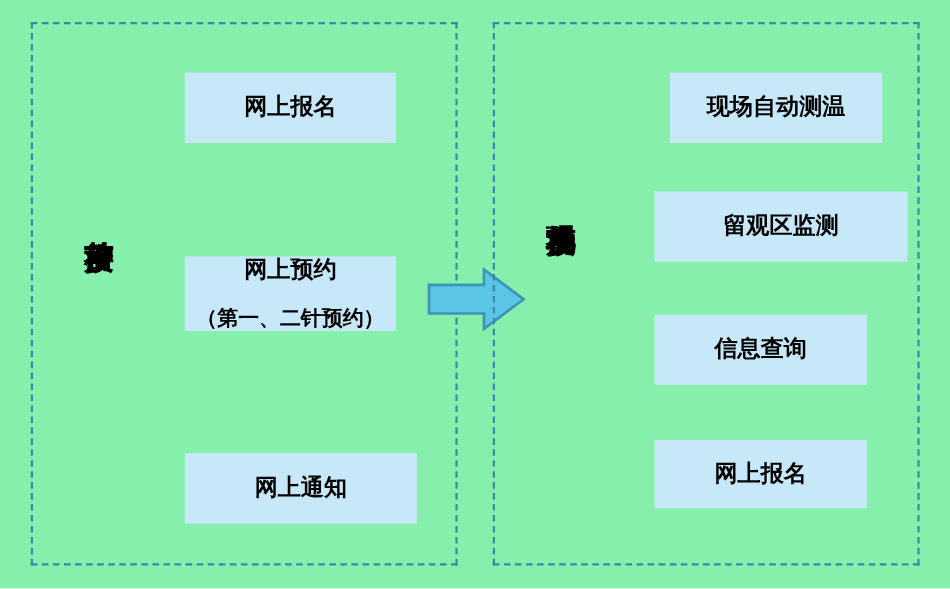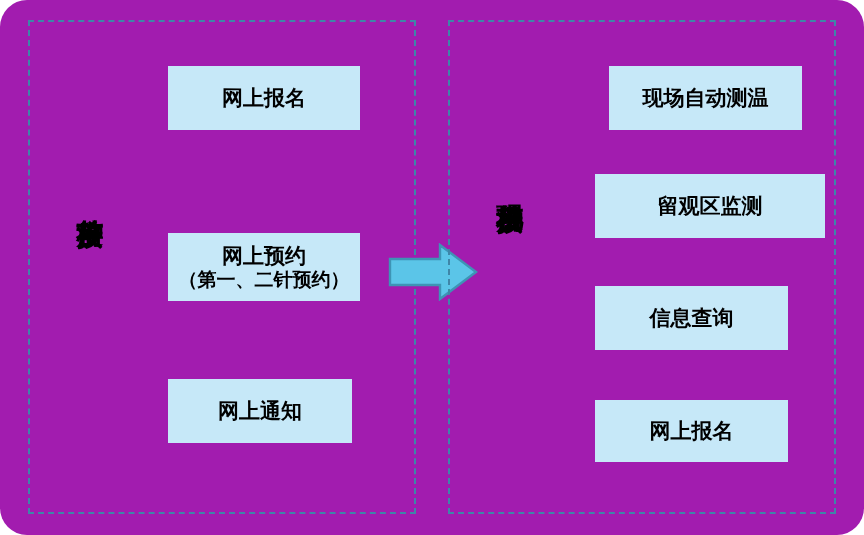--- a/index.html
+++ b/index.html
@@ -7,23 +7,22 @@
     padding: 0;
     background: #ffffff;
   }
   body {
     font-family: "Liberation Sans", "DejaVu Sans", sans-serif;
   }
   #canvas {
     position: relative;
     width: 864px;
     height: 535px;
-    background: #a21caf;
+    background: #86efac;
     overflow: hidden;
-    border-radius: 27px;
   }
 
   
   .panel {
     position: absolute;
     box-sizing: border-box;
     border: 2px dashed #3f86a8;
     background: transparent;
   }
   #panel-pre   { left: 28px;  top: 20px; width: 388px; height: 494px; }
@@ -56,22 +55,22 @@
     justify-content: center;
     color: #000000;
     font-weight: bold;
     text-align: center;
   }
   .pbox .l1 { font-size: 21px; line-height: 1.22; }
   .pbox .l2 { font-size: 19px; line-height: 1.22; }
 
   
   #box-signup   { left: 168px; top: 66px;  width: 192px; height: 64px; }
-  #box-booking  { left: 168px; top: 233px; width: 192px; height: 68px; }
-  #box-notice   { left: 168px; top: 379px; width: 184px; height: 64px; }
+  #box-booking  { left: 168px; top: 233px; width: 192px; height: 68px; justify-content: space-between; }
+  #box-notice   { left: 168px; top: 412px; width: 211px; height: 64px; }
 
   
   #box-temp     { left: 609px; top: 66px;  width: 193px; height: 64px; }
   #box-observe  { left: 595px; top: 174px; width: 230px; height: 64px; }
   #box-query    { left: 595px; top: 286px; width: 193px; height: 64px; }
   #box-data     { left: 595px; top: 400px; width: 193px; height: 62px; }
 
   
   #flow-arrow {
     position: absolute;

